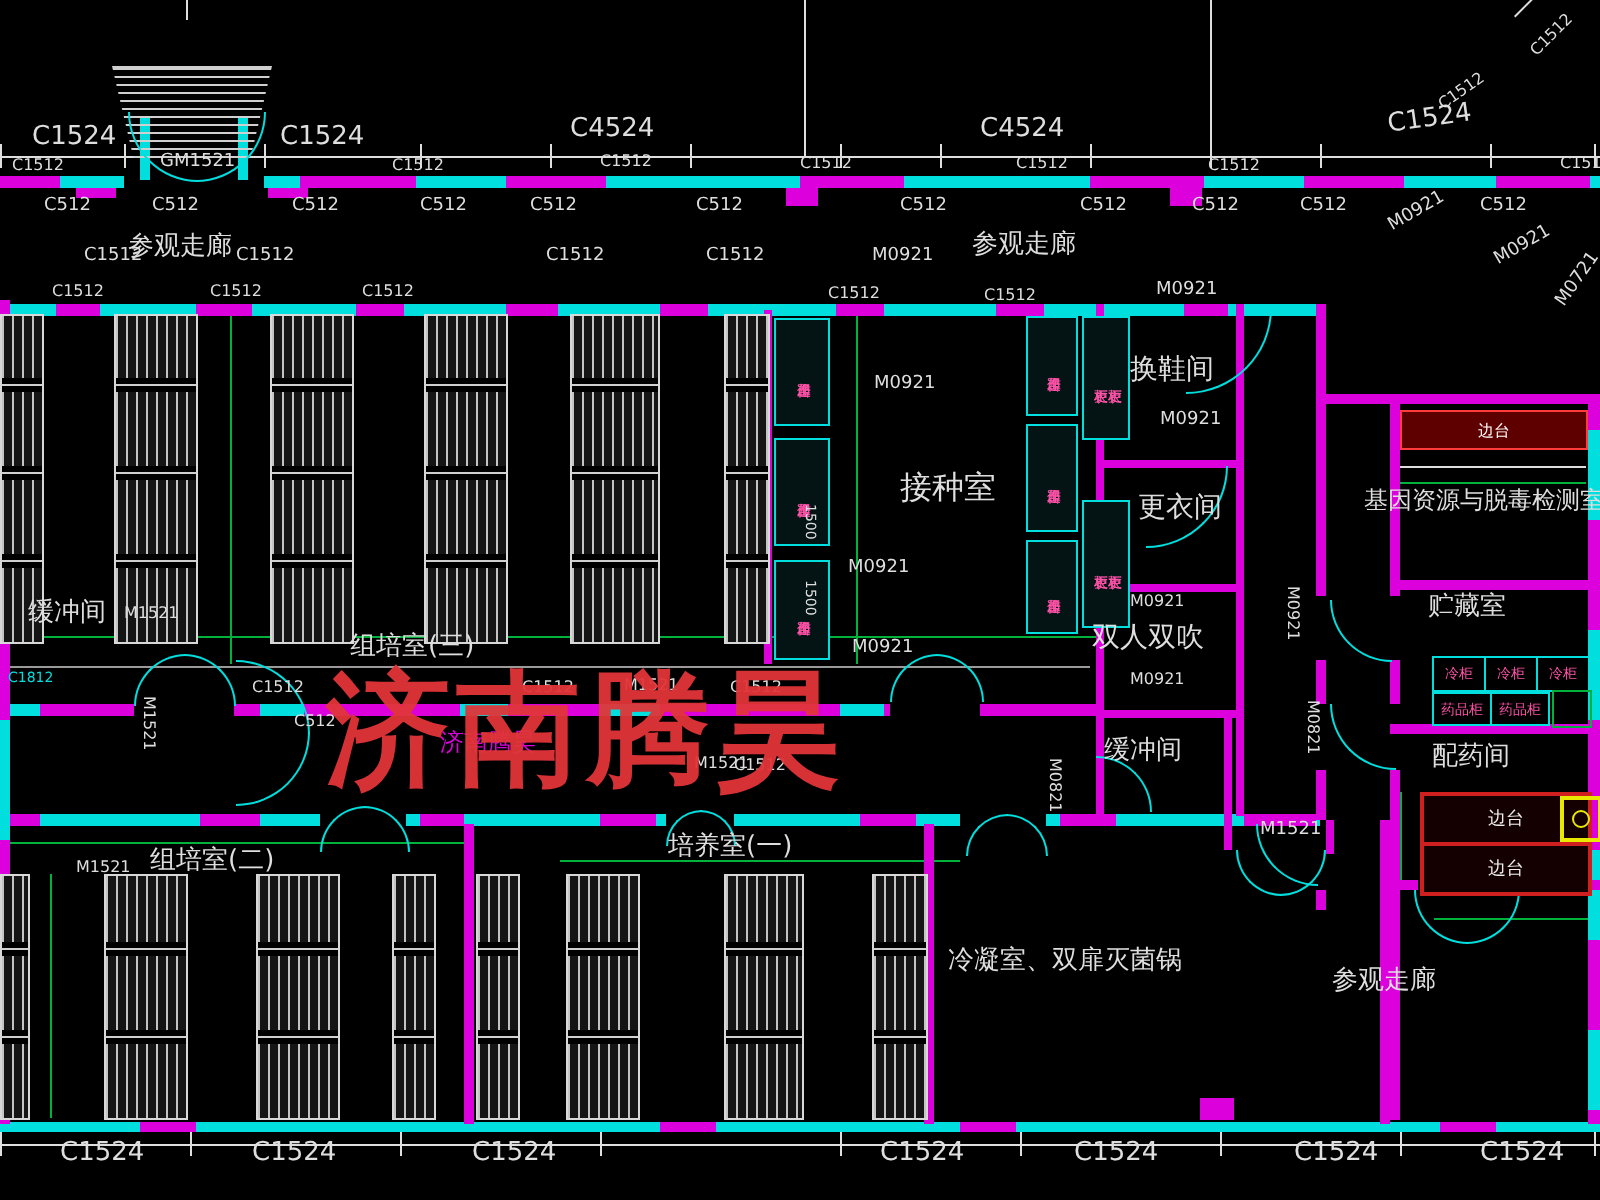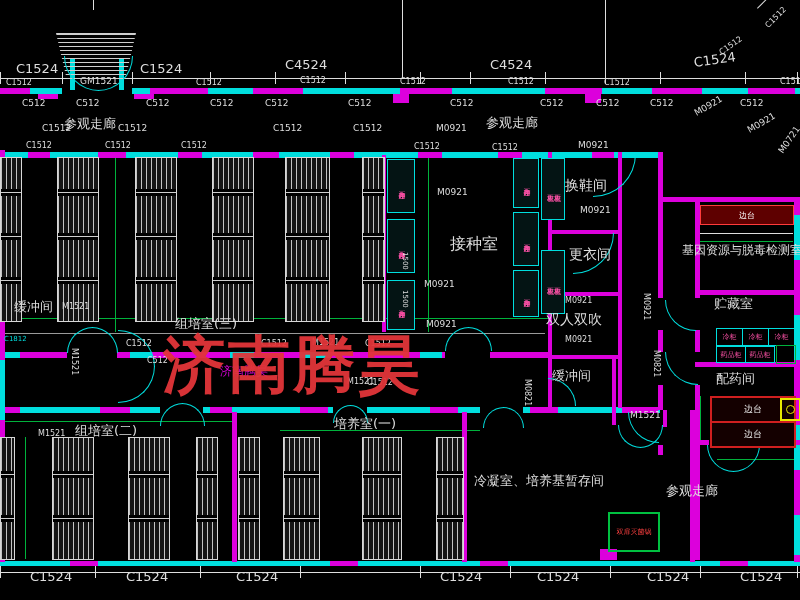--- a/index.html
+++ b/index.html
@@ -231,23 +231,20 @@
     <div class="equip" style="left: 768px; top: 328px; width: 25px; height: 16px; border: 1px solid rgb(0, 222, 222);">
       <span style="color: rgb(255, 82, 168); font-size: 7px;">冷柜</span>
     </div>
     <div class="equip" style="left: 716px; top: 346px; width: 28px; height: 15px; border: 1px solid rgb(0, 222, 222);">
       <span style="color: rgb(255, 82, 168); font-size: 7px;">药品柜</span>
     </div>
     <div class="equip" style="left: 745px; top: 346px; width: 28px; height: 15px; border: 1px solid rgb(0, 222, 222);">
       <span style="color: rgb(255, 82, 168); font-size: 7px;">药品柜</span>
     </div>
     <div class="equip" style="left: 776px; top: 345px; width: 18px; height: 17px; border: 1px solid rgb(0, 178, 60);"></div>
-    <div class="equip" style="left: 608px; top: 512px; width: 48px; height: 36px; border: 2px solid rgb(0, 192, 64);">
-      <span style="color: rgb(255, 64, 64); font-size: 7px;">双扉灭菌锅</span>
-    </div>
     <div class="equip" style="left: 780px; top: 398px; width: 17px; height: 19px; border: 2px solid rgb(232, 232, 0);">
       <div class="sinkdot" style="width: 7px; height: 7px;"></div>
     </div>
     <div class="canopy" style="left: 56px; top: 33px; width: 80px; height: 47px;"></div>
     <span class="lbl" style="left: 16px; top: 62px; font-size: 13px; color: rgb(222, 222, 222); z-index: 20;">C1524</span>
     <span class="lbl" style="left: 140px; top: 62px; font-size: 13px; color: rgb(222, 222, 222); z-index: 20;">C1524</span>
     <span class="lbl" style="left: 285px; top: 58px; font-size: 13px; color: rgb(222, 222, 222); z-index: 20;">C4524</span>
     <span class="lbl" style="left: 490px; top: 58px; font-size: 13px; color: rgb(222, 222, 222); z-index: 20;">C4524</span>
     <span class="lbl" style="left: 693px; top: 56px; font-size: 13px; color: rgb(222, 222, 222); z-index: 20; transform: rotate(-8deg);">C1524</span>
     <span class="lbl" style="left: 718px; top: 50px; font-size: 8px; color: rgb(222, 222, 222); z-index: 20; transform: rotate(-35deg);">C1512</span>
@@ -313,21 +310,21 @@
     <span class="lbl" style="left: 14px; top: 300px; font-size: 13px; color: rgb(222, 222, 222); z-index: 20;">缓冲间</span>
     <span class="lbl" style="left: 62px; top: 303px; font-size: 8px; color: rgb(222, 222, 222); z-index: 20;">M1521</span>
     <span class="lbl" style="left: 78px; top: 348px; font-size: 8px; color: rgb(222, 222, 222); z-index: 20; transform: rotate(90deg);">M1521</span>
     <span class="lbl" style="left: 4px; top: 336px; font-size: 7px; color: rgb(0, 222, 222); z-index: 20;">C1812</span>
     <span class="lbl" style="left: 220px; top: 365px; font-size: 12px; color: rgb(220, 0, 220); z-index: 20;">济南腾昊</span>
     <span class="lbl" style="left: 650px; top: 293px; font-size: 8px; color: rgb(222, 222, 222); z-index: 20; transform: rotate(90deg);">M0921</span>
     <span class="lbl" style="left: 660px; top: 350px; font-size: 8px; color: rgb(222, 222, 222); z-index: 20; transform: rotate(90deg);">M0821</span>
     <span class="lbl" style="left: 75px; top: 424px; font-size: 13px; color: rgb(222, 222, 222); z-index: 20;">组培室(二)</span>
     <span class="lbl" style="left: 38px; top: 430px; font-size: 8px; color: rgb(222, 222, 222); z-index: 20;">M1521</span>
     <span class="lbl" style="left: 334px; top: 417px; font-size: 13px; color: rgb(222, 222, 222); z-index: 20;">培养室(一)</span>
-    <span class="lbl" style="left: 474px; top: 474px; font-size: 13px; color: rgb(222, 222, 222); z-index: 20;">冷凝室、培养基暂存间</span>
+    <span class="lbl" style="left: 474px; top: 474px; font-size: 13px; color: rgb(222, 222, 222); z-index: 20;">冷凝室、双扉灭菌锅</span>
     <span class="lbl" style="left: 682px; top: 244px; font-size: 12px; color: rgb(222, 222, 222); z-index: 20;">基因资源与脱毒检测室</span>
     <span class="lbl" style="left: 714px; top: 297px; font-size: 13px; color: rgb(222, 222, 222); z-index: 20;">贮藏室</span>
     <span class="lbl" style="left: 716px; top: 372px; font-size: 13px; color: rgb(222, 222, 222); z-index: 20;">配药间</span>
     <span class="lbl" style="left: 666px; top: 484px; font-size: 13px; color: rgb(222, 222, 222); z-index: 20;">参观走廊</span>
     <span class="lbl" style="left: 30px; top: 570px; font-size: 13px; color: rgb(222, 222, 222); z-index: 20;">C1524</span>
     <span class="lbl" style="left: 126px; top: 570px; font-size: 13px; color: rgb(222, 222, 222); z-index: 20;">C1524</span>
     <span class="lbl" style="left: 236px; top: 570px; font-size: 13px; color: rgb(222, 222, 222); z-index: 20;">C1524</span>
     <span class="lbl" style="left: 440px; top: 570px; font-size: 13px; color: rgb(222, 222, 222); z-index: 20;">C1524</span>
     <span class="lbl" style="left: 537px; top: 570px; font-size: 13px; color: rgb(222, 222, 222); z-index: 20;">C1524</span>
     <span class="lbl" style="left: 647px; top: 570px; font-size: 13px; color: rgb(222, 222, 222); z-index: 20;">C1524</span>

